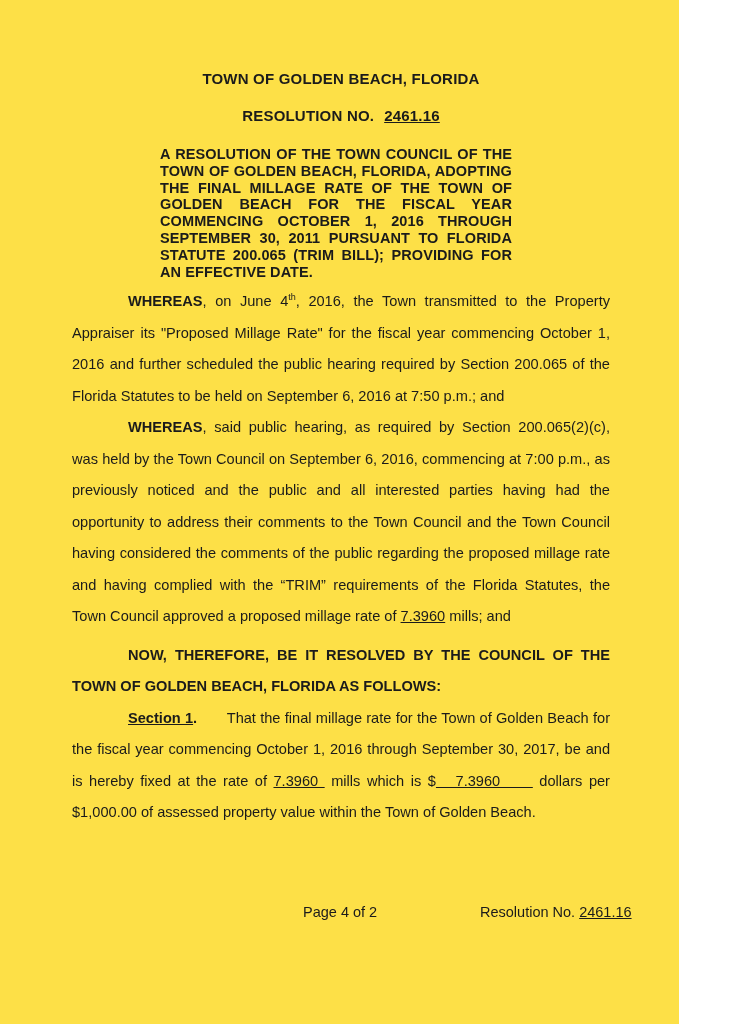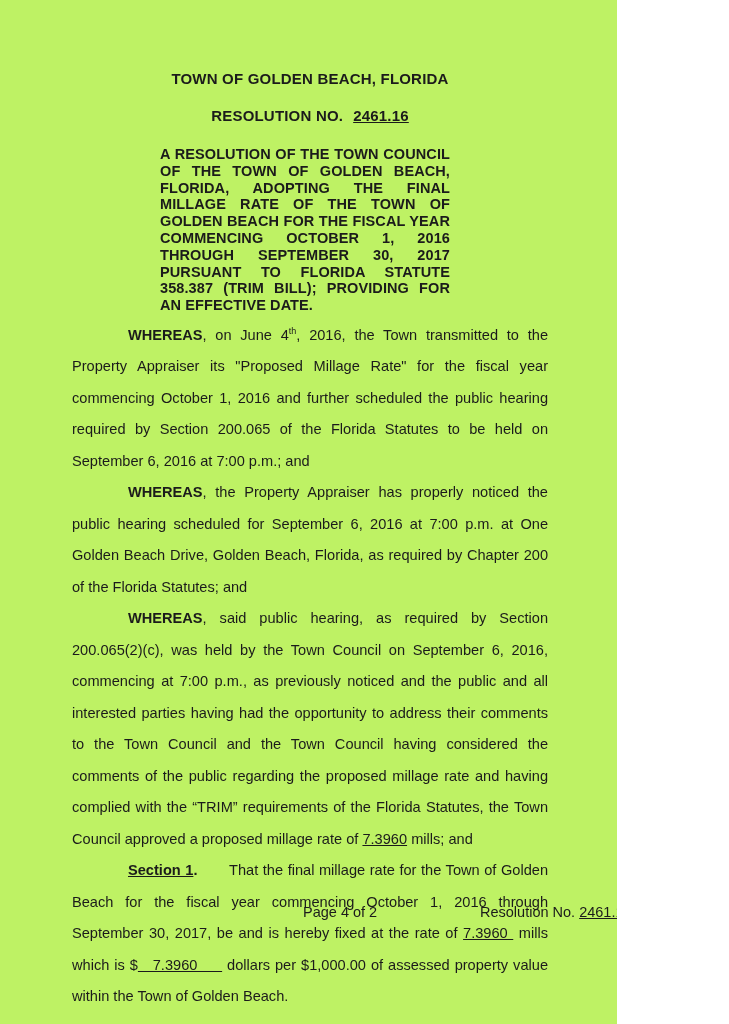--- a/index.html
+++ b/index.html
@@ -2,23 +2,23 @@
 <html><head>
 <meta charset="utf-8">
 <style>
   html, body {
     margin: 0;
     padding: 0;
     background: #ffffff;
   }
   .page {
     position: relative;
-    width: 617px;
+    width: 679px;
     height: 1024px;
-    background: #bef264;
+    background: #fde047;
     font-family: "Liberation Sans", sans-serif;
     color: #1b1b1b;
     overflow: hidden;
   }
   .content {
     padding: 0 69px 0 72px;
   }
   .doc-title {
     padding-top: 70px;
     text-align: center;
@@ -92,26 +92,26 @@
 
 <div class="page">
   <div class="content">
 
     <div class="doc-title">TOWN OF GOLDEN BEACH, FLORIDA</div>
 
     <div class="res-heading">
       <span>RESOLUTION NO.</span><span class="num">2461.16</span>
     </div>
 
-    <div class="summary">A RESOLUTION OF THE TOWN COUNCIL OF THE TOWN OF GOLDEN BEACH, FLORIDA, ADOPTING THE FINAL MILLAGE RATE OF THE TOWN OF GOLDEN BEACH FOR THE FISCAL YEAR COMMENCING OCTOBER 1, 2016 THROUGH SEPTEMBER 30, 2017 PURSUANT TO FLORIDA STATUTE 358.387 (TRIM BILL); PROVIDING FOR AN EFFECTIVE DATE.</div>
+    <div class="summary">A RESOLUTION OF THE TOWN COUNCIL OF THE TOWN OF GOLDEN BEACH, FLORIDA, ADOPTING THE FINAL MILLAGE RATE OF THE TOWN OF GOLDEN BEACH FOR THE FISCAL YEAR COMMENCING OCTOBER 1, 2016 THROUGH SEPTEMBER 30, 2011 PURSUANT TO FLORIDA STATUTE 200.065 (TRIM BILL); PROVIDING FOR AN EFFECTIVE DATE.</div>
 
     <div class="body">
-      <p><span style="font-weight: bold;">WHEREAS</span><span>, on June 4</span><sup>th</sup><span>, 2016, the Town transmitted to the Property Appraiser its "Proposed Millage Rate" for the fiscal year commencing October 1, 2016 and further scheduled the public hearing required by Section 200.065 of the Florida Statutes to be held on September 6, 2016 at 7:00 p.m.; and</span></p>
-      <p><span style="font-weight: bold;">WHEREAS</span><span>, the Property Appraiser has properly noticed the public hearing scheduled for September 6, 2016 at 7:00 p.m. at One Golden Beach Drive, Golden Beach, Florida, as required by Chapter 200 of the Florida Statutes; and</span></p>
+      <p><span style="font-weight: bold;">WHEREAS</span><span>, on June 4</span><sup>th</sup><span>, 2016, the Town transmitted to the Property Appraiser its "Proposed Millage Rate" for the fiscal year commencing October 1, 2016 and further scheduled the public hearing required by Section 200.065 of the Florida Statutes to be held on September 6, 2016 at 7:50 p.m.; and</span></p>
       <p><span style="font-weight: bold;">WHEREAS</span><span>, said public hearing, as required by Section 200.065(2)(c), was held by the Town Council on September 6, 2016, commencing at 7:00 p.m., as previously noticed and the public and all interested parties having had the opportunity to address their comments to the Town Council and the Town Council having considered the comments of the public regarding the proposed millage rate and having complied with the “TRIM” requirements of the Florida Statutes, the Town Council approved a proposed millage rate of </span><span style="text-decoration: underline;">7.3960</span><span> mills; and</span></p>
+      <p class="extra-space"><span style="font-weight: bold;">NOW, THEREFORE, BE IT RESOLVED BY THE COUNCIL OF THE TOWN OF GOLDEN BEACH, FLORIDA AS FOLLOWS:</span></p>
       <p><span style="font-weight: bold; text-decoration: underline;">Section 1</span><span style="font-weight: bold;">.</span><span>&nbsp;&nbsp;&nbsp;&nbsp;&nbsp;&nbsp; That the final millage rate for the Town of Golden Beach for the fiscal year commencing October 1, 2016 through September 30, 2017, be and is hereby fixed at the rate of </span><span style="text-decoration: underline;">7.3960&nbsp;</span><span> mills which is $</span><span style="text-decoration: underline;">&nbsp;&nbsp;&nbsp;7.3960&nbsp;&nbsp;&nbsp;&nbsp;&nbsp;</span><span> dollars per $1,000.00 of assessed property value within the Town of Golden Beach.</span></p>
     </div>
   </div>
 
   <div class="footer">
     <span class="page-num">Page 4 of 2</span>
     <span class="footer-res">
       <span>Resolution No.</span>
       <span class="u">2461.16</span>
     </span>

